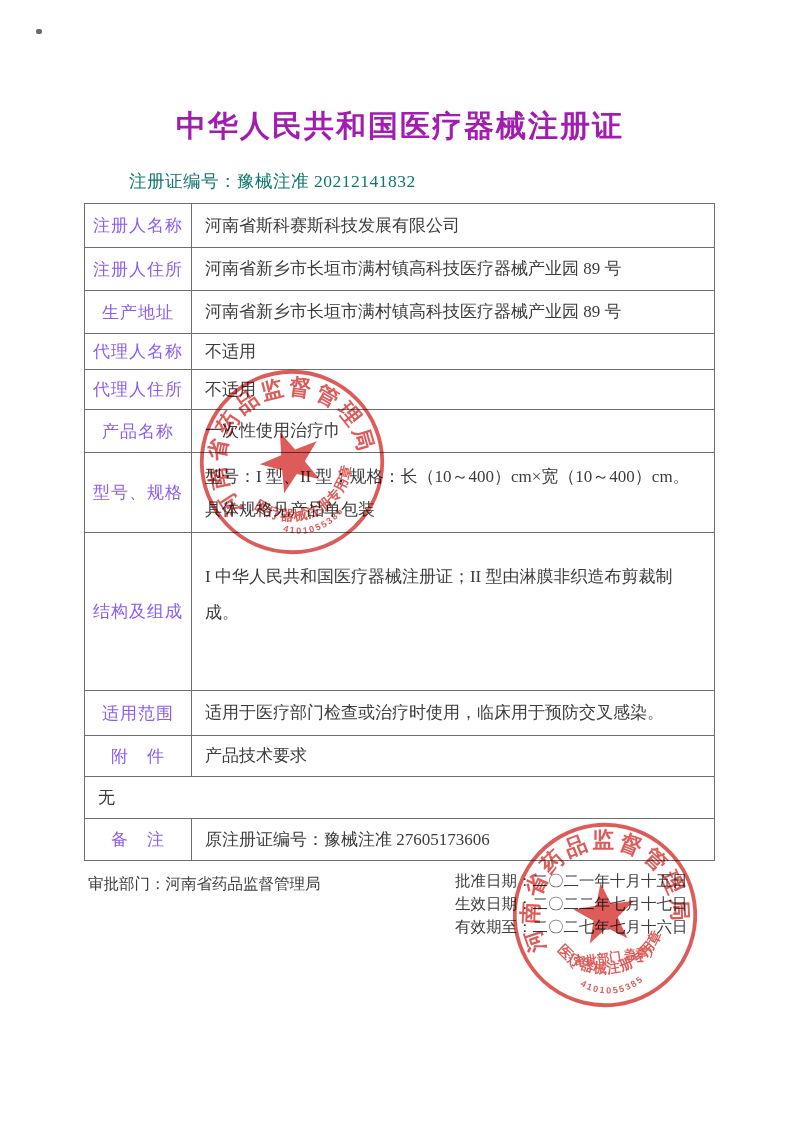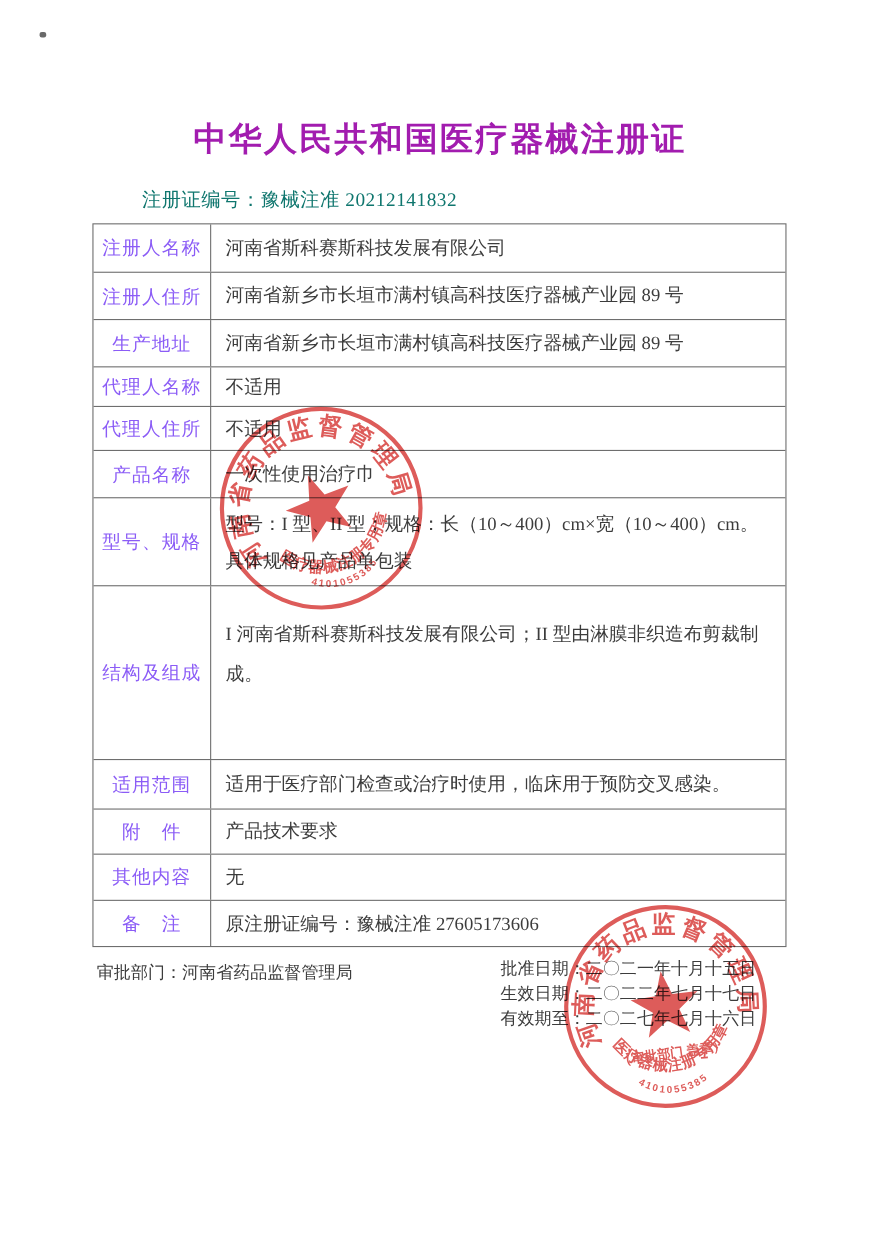--- a/index.html
+++ b/index.html
@@ -72,32 +72,31 @@
     <div class="row r6">
       <div class="lbl">产品名称</div>
       <div class="val">一次性使用治疗巾</div>
     </div>
     <div class="row r7">
       <div class="lbl">型号、规格</div>
       <div class="val">型号：I 型、II 型；规格：长（10～400）cm×宽（10～400）cm。具体规格见产品单包装</div>
     </div>
     <div class="row r8">
       <div class="lbl">结构及组成</div>
-      <div class="val">I 河南省斯科赛斯科技发展有限公司；II 型由淋膜非织造布剪裁制成。</div>
+      <div class="val">I 中华人民共和国医疗器械注册证；II 型由淋膜非织造布剪裁制成。</div>
     </div>
     <div class="row r9">
       <div class="lbl">适用范围</div>
       <div class="val">适用于医疗部门检查或治疗时使用，临床用于预防交叉感染。</div>
     </div>
     <div class="row r10">
       <div class="lbl">附　件</div>
       <div class="val">产品技术要求</div>
     </div>
     <div class="row r11">
-      <div class="lbl">其他内容</div>
       <div class="val">无</div>
     </div>
     <div class="row r12">
       <div class="lbl">备　注</div>
       <div class="val">原注册证编号：豫械注准 27605173606</div>
     </div>
   </div>
 
   <div class="footer-left">审批部门：河南省药品监督管理局</div>
 

